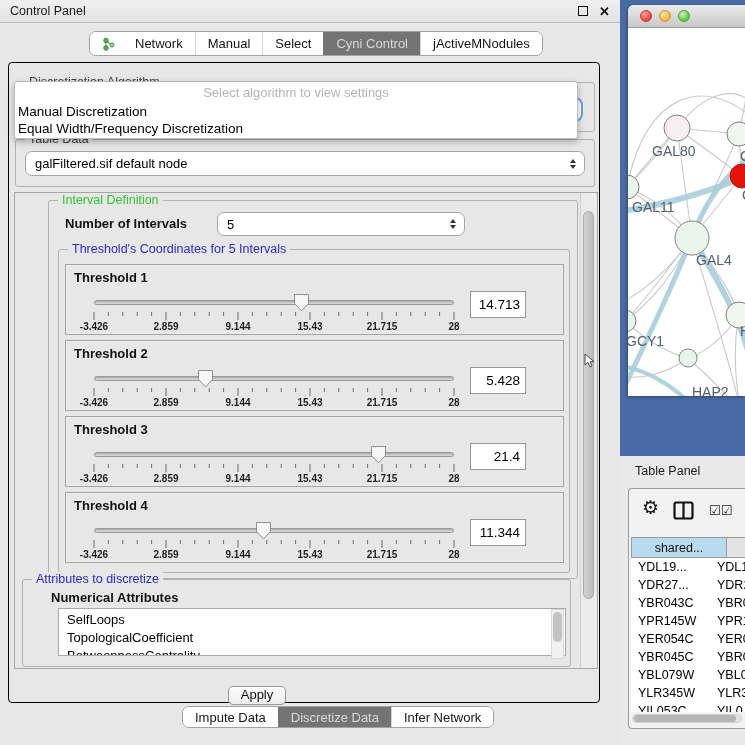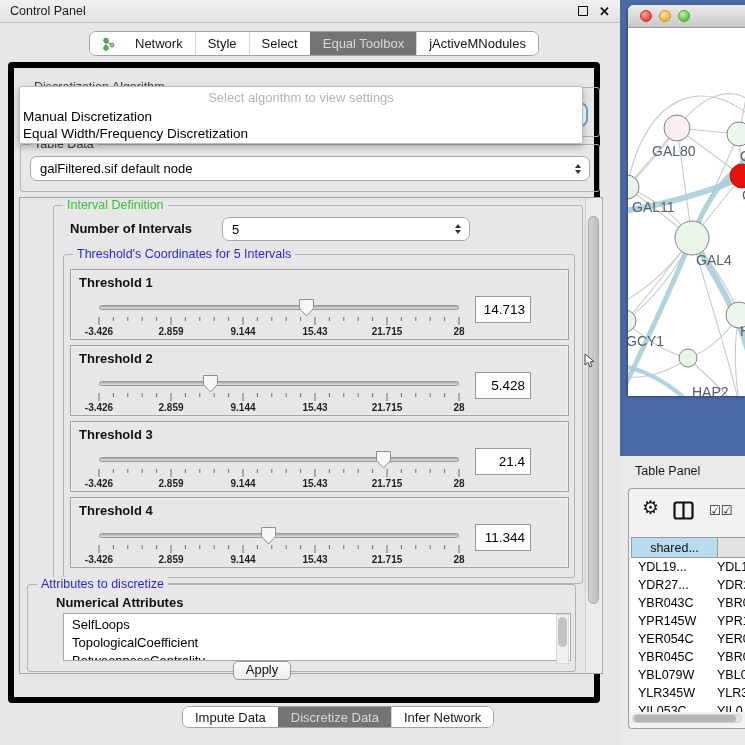--- a/index.html
+++ b/index.html
@@ -14,21 +14,21 @@
   .float-ic{width:8px;height:8px;border:1.5px solid #111;display:inline-block}
   .close-ic{font-size:13px;font-weight:bold;color:#111;line-height:1}
   .tabstrip{position:absolute;display:flex;background:#fff;border:1px solid #a2a2a2;
     border-radius:7px;overflow:hidden;height:25px;align-items:stretch;box-sizing:border-box}
   #top-tabs{left:89px;top:31px}
   #bottom-tabs{left:182px;top:706px;height:22px}
   .tab{display:flex;align-items:center;padding:0 12px;font-size:13px;color:#141414;background:#fff;gap:20px;white-space:nowrap}
   .tab + .tab{border-left:1px solid #d4d4d4}
   .tab.selected{background:#747474;color:#d8d8d8;border-left-color:#747474}
   .outer-panel{position:absolute;left:8px;top:62px;width:592px;height:641px;box-sizing:border-box;
-    border:6px solid #000000;border-radius:4px;background:#e7e7e7}
+    border:1px solid #000000;border-radius:4px;background:#e7e7e7}
   .group{position:absolute;border:1px solid #b2b2b2;border-radius:3px;box-sizing:border-box}
   .group-label{position:absolute;top:-8px;left:9px;background:#e7e7e7;padding:0 4px;font-size:12.5px;white-space:nowrap}
   .lbl-gray{color:#3d3d3d}.lbl-green{color:#35c435}.lbl-blue{color:#2929ce}
   #algo-group{left:6px;top:19px;width:580px;height:50px}
   .combo{position:absolute;background:#fff;border:1px solid #a6a6a6;border-radius:7px;box-sizing:border-box;
     display:flex;align-items:center;font-size:13px;color:#000;padding-left:9px}
   #algo-combo{left:14px;top:34px;width:560px;height:25px;border:2px solid #6aa4d9;border-radius:8px}
   #algo-popup{position:absolute;left:5px;top:18px;width:562px;height:56px;background:#fff;
     border:1px solid #bcbcbc;border-radius:3px;box-shadow:0 3px 7px rgba(0,0,0,.28);z-index:25}
   .popup-prompt{height:18px;padding-top:3px;text-align:center;font-size:13px;color:#b4b4b4}
@@ -59,21 +59,21 @@
   .ticks-svg{position:absolute;left:0;top:21px;width:380px;height:9px}
   .tick-lab{position:absolute;top:30px;width:60px;text-align:center;font-size:10px;font-weight:bold;color:#1f1f1f}
   .thr-value{position:absolute;left:404px;top:26px;width:56px;height:27px;box-sizing:border-box;background:#fff;
     border:1px solid #979797;font-size:13.5px;text-align:right;line-height:25px;padding-right:5px}
   #attrs-group{left:7px;top:386px;width:549px;height:88px}
   #attrs-title{position:absolute;left:28px;top:10px;font-weight:bold;font-size:13px;color:#111}
   #attr-list{position:absolute;left:35px;top:28px;width:508px;height:48px;box-sizing:border-box;background:#fff;
     border:1px solid #a9a9a9;overflow:hidden;padding:2px 0 0 8px;font-size:13px;line-height:18px}
   #attr-scroll{position:absolute;left:528px;top:29px;width:13px;height:50px;background:#f1f1f1;border:1px solid #d8d8d8;box-sizing:border-box}
   #attr-scroll .thumb{position:absolute;left:1px;top:2px;width:9px;height:30px;background:#c3c3c3;border-radius:5px}
-  #apply-btn{position:absolute;left:219px;top:593px;width:58px;height:19px;box-sizing:border-box;
+  #apply-btn{position:absolute;left:219px;top:623px;width:58px;height:19px;box-sizing:border-box;
     background:linear-gradient(#fdfdfd,#ececec);border:1px solid #989898;border-radius:5px;
     font-size:13px;text-align:center;line-height:16px;color:#111}
   
   .rs{position:absolute;left:620px;top:0;width:125px;height:745px;background:#e9e9e9}
   #net-frame{position:absolute;left:0;top:0;width:125px;height:456px;background:#4a6aa5}
   #net-window{position:absolute;left:8px;top:5px;width:117px;height:391px;border-radius:6px 0 0 0;
     overflow:hidden;background:#fff;box-shadow:-1px 1px 3px rgba(0,0,0,.35)}
   #mac-bar{height:22px;background:linear-gradient(#ebebeb,#c8c8c8);border-bottom:1px solid #9f9f9f;
     display:flex;align-items:center;gap:7px;padding-left:12px}
   .tl{width:12px;height:12px;border-radius:50%;box-sizing:border-box}
@@ -83,21 +83,21 @@
   #net-svg{display:block;width:117px;height:390px;background:#fff}
   #table-area{position:absolute;left:0;top:456px;width:125px;height:289px;background:#e9e9e9}
   #tp-title{position:absolute;left:15px;top:8px;font-size:12.5px;color:#1a1a1a}
   #tp-box{position:absolute;left:8px;top:32px;width:117px;height:241px;box-sizing:border-box;background:#f2f2f2;
     border:1px solid #9d9d9d;border-right:none;border-radius:4px 0 0 4px}
   #gear-ic{position:absolute;left:13px;top:9px;font-size:19px;line-height:1;color:#161616;font-family:"DejaVu Sans",sans-serif}
   #split-ic{position:absolute;left:44px;top:12px}
   #check-ics{position:absolute;left:80px;top:14px;font-size:13px;color:#222;letter-spacing:0;font-family:"DejaVu Sans",sans-serif}
   #tp-header{position:absolute;left:2px;top:48px;display:flex}
   .th{height:21px;box-sizing:border-box;border:1px solid #9b9b9b;font-size:12.5px;display:flex;align-items:center;color:#111}
-  .th.c1{width:87px;background:#b7dcf0;justify-content:center}
+  .th.c1{width:96px;background:#b7dcf0;justify-content:center}
   .th.c2{width:100px;background:#e3e3e3;border-left:none;padding-left:28px}
   #tp-rows{position:absolute;left:2px;top:69px;width:180px;height:154px;overflow:hidden;background:#fff}
   .trow{display:flex;height:18px;align-items:center;font-size:12.5px;color:#000}
   .td{box-sizing:border-box;white-space:nowrap;overflow:hidden}
   .td.c1{width:77px;padding-left:7px}
   .td.c2{width:100px;padding-left:9px}
   #tp-hscroll{position:absolute;left:3px;top:225px;width:110px;height:9px;background:#e3e3e3;border:1px solid #cfcfcf;border-radius:5px;box-sizing:border-box}
   #tp-hscroll .thumb{position:absolute;left:1px;top:0px;width:102px;height:7px;background:#b5b5b5;border-radius:4px}
   #mouse-cursor{position:absolute;left:584px;top:353px;z-index:40}
 </style>
@@ -118,27 +118,27 @@
         <svg width="13" height="14">
           <line x1="4" y1="4" x2="4" y2="11" stroke="#9a9a9a" stroke-width="1.3"></line>
           <line x1="4" y1="4" x2="10" y2="8" stroke="#9a9a9a" stroke-width="1.3"></line>
           <circle cx="4" cy="3.5" r="2.3" fill="#57b357" stroke="#2e7d2e" stroke-width="0.8"></circle>
           <circle cx="4" cy="11" r="2.3" fill="#57b357" stroke="#2e7d2e" stroke-width="0.8"></circle>
           <circle cx="10" cy="8" r="2" fill="#a5d6a5" stroke="#2e7d2e" stroke-width="0.8"></circle>
         </svg>
         <span>Network</span>
       </div>
       <div class="tab">
-        <span>Style</span>
+        <span>Manual</span>
       </div>
       <div class="tab">
         <span>Select</span>
       </div>
       <div class="tab selected">
-        <span>Equal Toolbox</span>
+        <span>Cyni Control</span>
       </div>
       <div class="tab">
         <span>jActiveMNodules</span>
       </div>
     </nav>
 
   <div class="outer-panel">
 
     <div class="group" id="algo-group">
       <span class="group-label lbl-gray">Discretization Algorithm</span>

